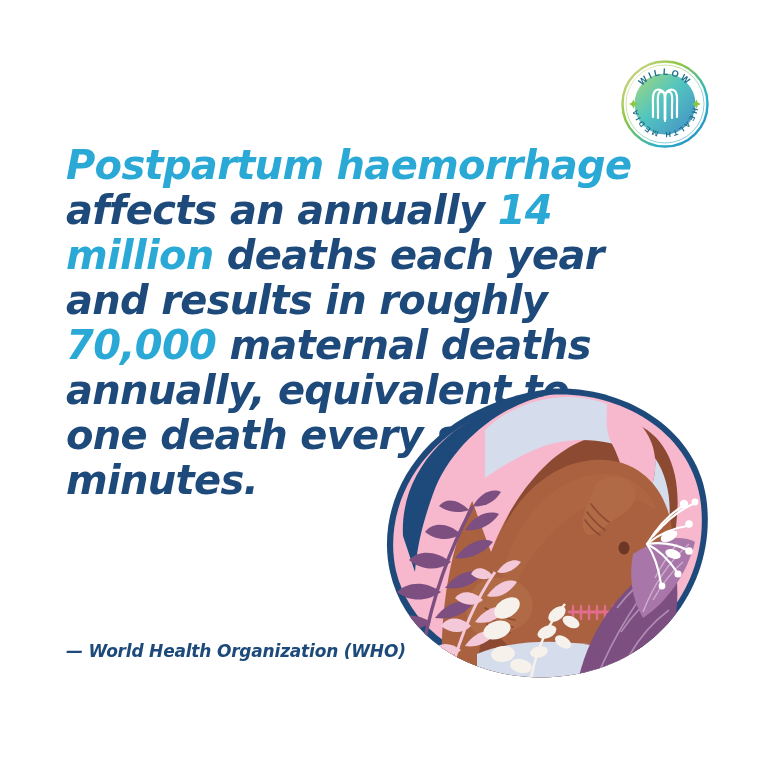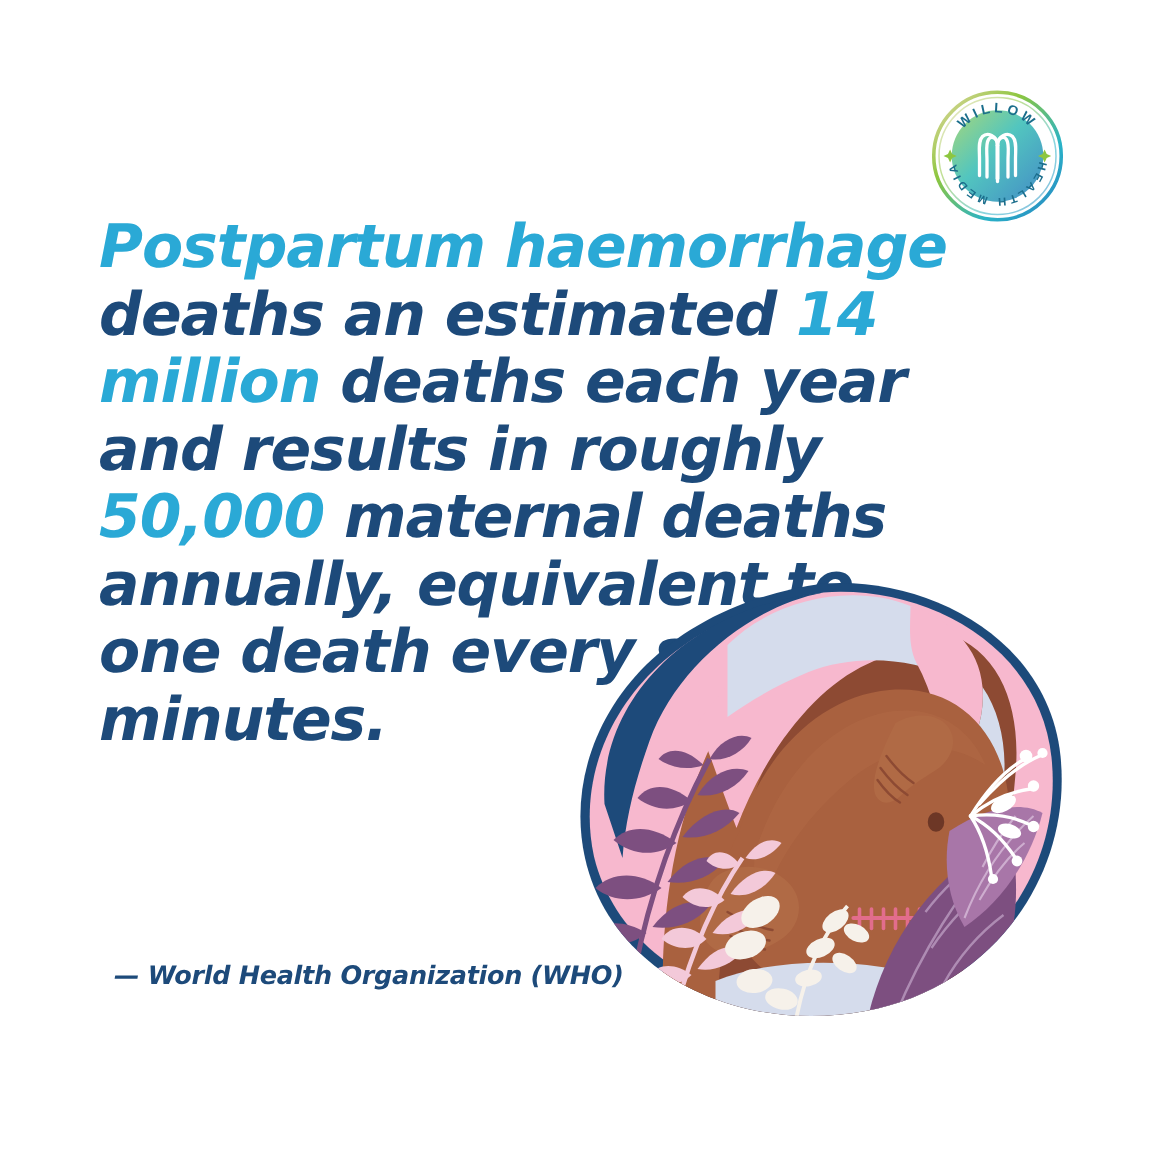--- a/index.html
+++ b/index.html
@@ -44,21 +44,21 @@
     line-height: 45px;
     letter-spacing: -0.7px;
     color: #1d4a7a;
     -webkit-font-smoothing: antialiased;
   }
   .headline .accent { color: #2aa9d6; }
 
   
   .attribution {
     position: absolute;
-    left: 76px;
+    left: 66px;
     top: 641px;
     font-family: "DejaVu Sans", sans-serif;
     font-style: italic;
     font-weight: bold;
     font-size: 17px;
     letter-spacing: -0.2px;
     color: #1d4a7a;
   }
 
   
@@ -116,21 +116,21 @@
       </text>
 
       <g fill="#8dc63f">
         <path d="M12,45 l1.4,-3 l1.4,3 l3,1.4 l-3,1.4 l-1.4,3 l-1.4,-3 l-3,-1.4 z" transform="translate(0,-1.4)"></path>
         <path d="M75,45 l1.4,-3 l1.4,3 l3,1.4 l-3,1.4 l-1.4,3 l-1.4,-3 l-3,-1.4 z" transform="translate(0,-1.4)"></path>
       </g>
     </svg>
   </div>
 
   <div class="headline">
-    <span class="accent">Postpartum haemorrhage </span><span>deaths an estimated </span><span class="accent">14 million </span><span>deaths each year and results in roughly </span><span class="accent">50,000 </span><span>maternal deaths annually, equivalent to one death every six minutes.</span>
+    <span class="accent">Postpartum haemorrhage </span><span>affects an annually </span><span class="accent">14 million </span><span>deaths each year and results in roughly </span><span class="accent">70,000 </span><span>maternal deaths annually, equivalent to one death every six minutes.</span>
   </div>
 
   <div class="attribution">— World Health Organization (WHO)</div>
 
   <div class="illustration">
     <svg viewBox="0 0 330 295" width="330" height="295" xmlns="http://www.w3.org/2000/svg">
       <defs>
         <clipPath id="blobClip">
           <path d="M168,3
                    C238,-2 318,40 326,118

